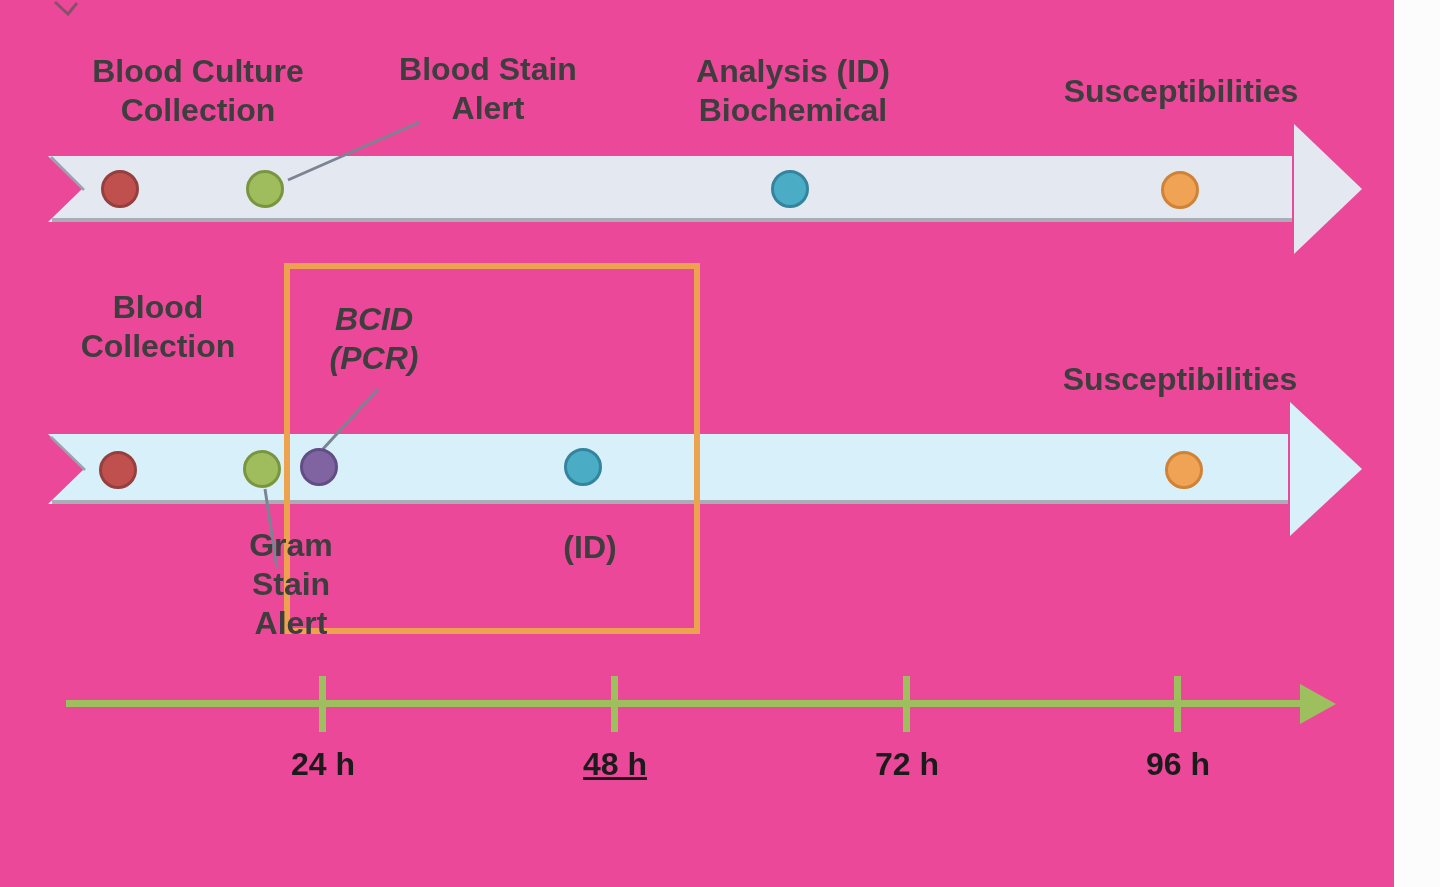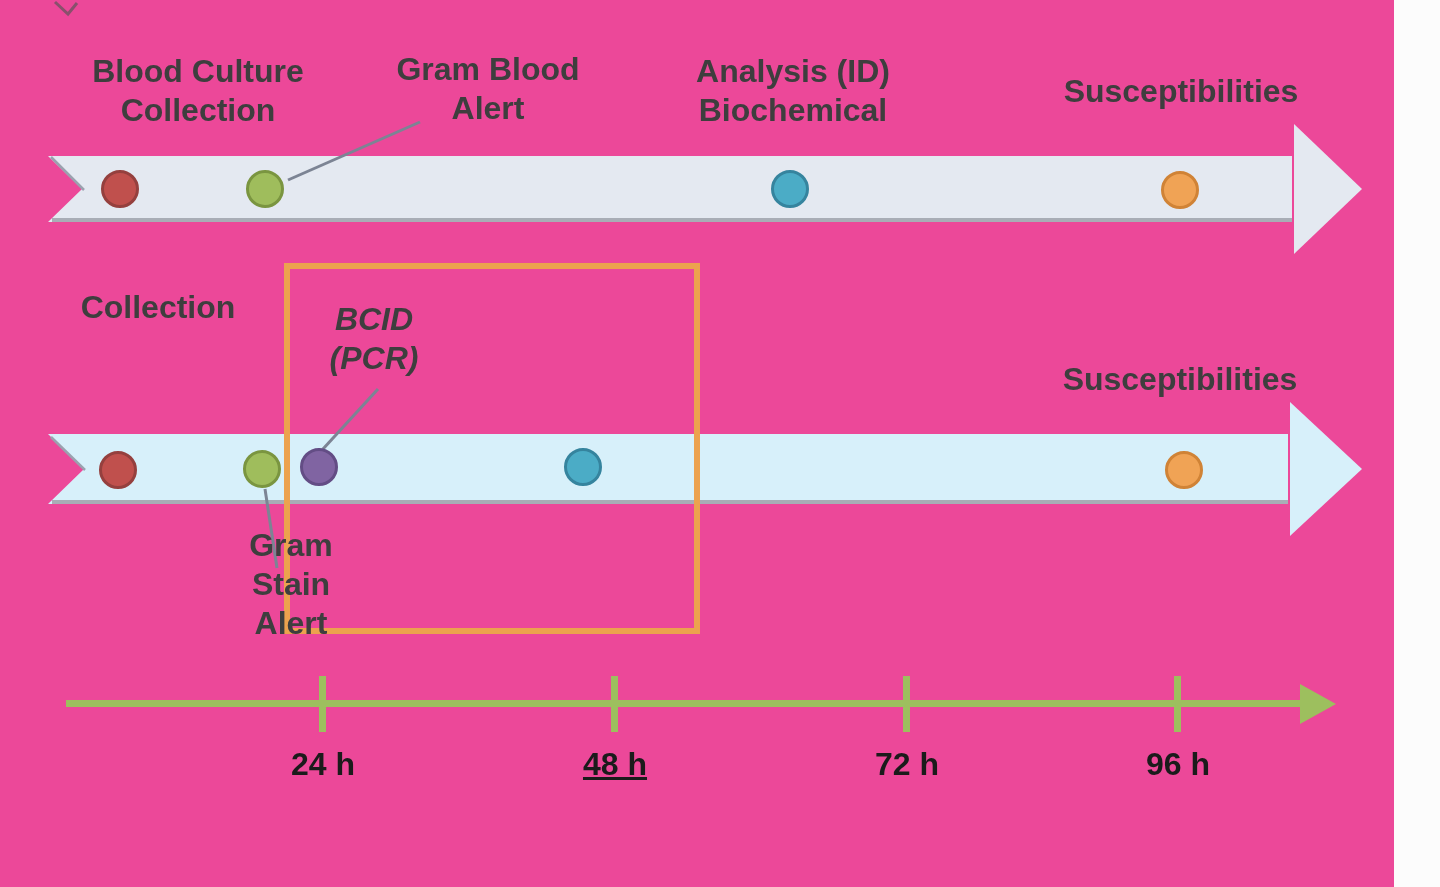--- a/index.html
+++ b/index.html
@@ -90,21 +90,21 @@
   <div class="dot dot-red" style="left:101px; top:170px;"></div>
   <div class="dot dot-green" style="left:246px; top:170px;"></div>
   <div class="dot dot-blue" style="left:771px; top:170px;"></div>
   <div class="dot dot-orange" style="left:1161px; top:171px;"></div>
 
   <div class="lbl" style="left:198px; top:52px;">
     <span class="ln">Blood Culture</span>
     <span class="ln">Collection</span>
   </div>
   <div class="lbl" style="left:488px; top:50px;">
-    <span class="ln">Gram Blood</span>
+    <span class="ln">Blood Stain</span>
     <span class="ln">Alert</span>
   </div>
   <div class="lbl" style="left:793px; top:52px;">
     <span class="ln">Analysis (ID)</span>
     <span class="ln">Biochemical</span>
   </div>
   <div class="lbl" style="left:1181px; top:72px;">
     <span class="ln">Susceptibilities</span>
   </div>
 
@@ -112,35 +112,37 @@
   <div class="baseline baseline-bottom"></div>
   <div class="head head-bottom"></div>
 
   <div class="dot dot-red" style="left:99px;  top:451px;"></div>
   <div class="dot dot-green" style="left:243px; top:450px;"></div>
   <div class="dot dot-purple" style="left:300px; top:448px;"></div>
   <div class="dot dot-blue" style="left:564px; top:448px;"></div>
   <div class="dot dot-orange" style="left:1165px; top:451px;"></div>
 
   <div class="lbl" style="left:158px; top:288px;">
+    <span class="ln">Blood</span>
     <span class="ln">Collection</span>
   </div>
   <div class="lbl" style="left:374px; top:300px;font-style:italic;">
     <span class="ln">BCID</span>
     <span class="ln">(PCR)</span>
   </div>
   <div class="lbl" style="left:1180px; top:360px;">
     <span class="ln">Susceptibilities</span>
   </div>
   <div class="lbl" style="left:262px; top:526px;margin-left:29px;">
     <span class="ln">Gram</span>
     <span class="ln">Stain</span>
     <span class="ln">Alert</span>
   </div>
   <div class="lbl" style="left:590px; top:528px;">
+    <span class="ln">(ID)</span>
   </div>
 
   <div class="hl-box"></div>
 
   <div class="axis-line"></div>
   <div class="axis-head"></div>
 
   <div class="tick" style="left:319px;"></div>
   <div class="tick" style="left:611px;"></div>
   <div class="tick" style="left:903px;"></div>

